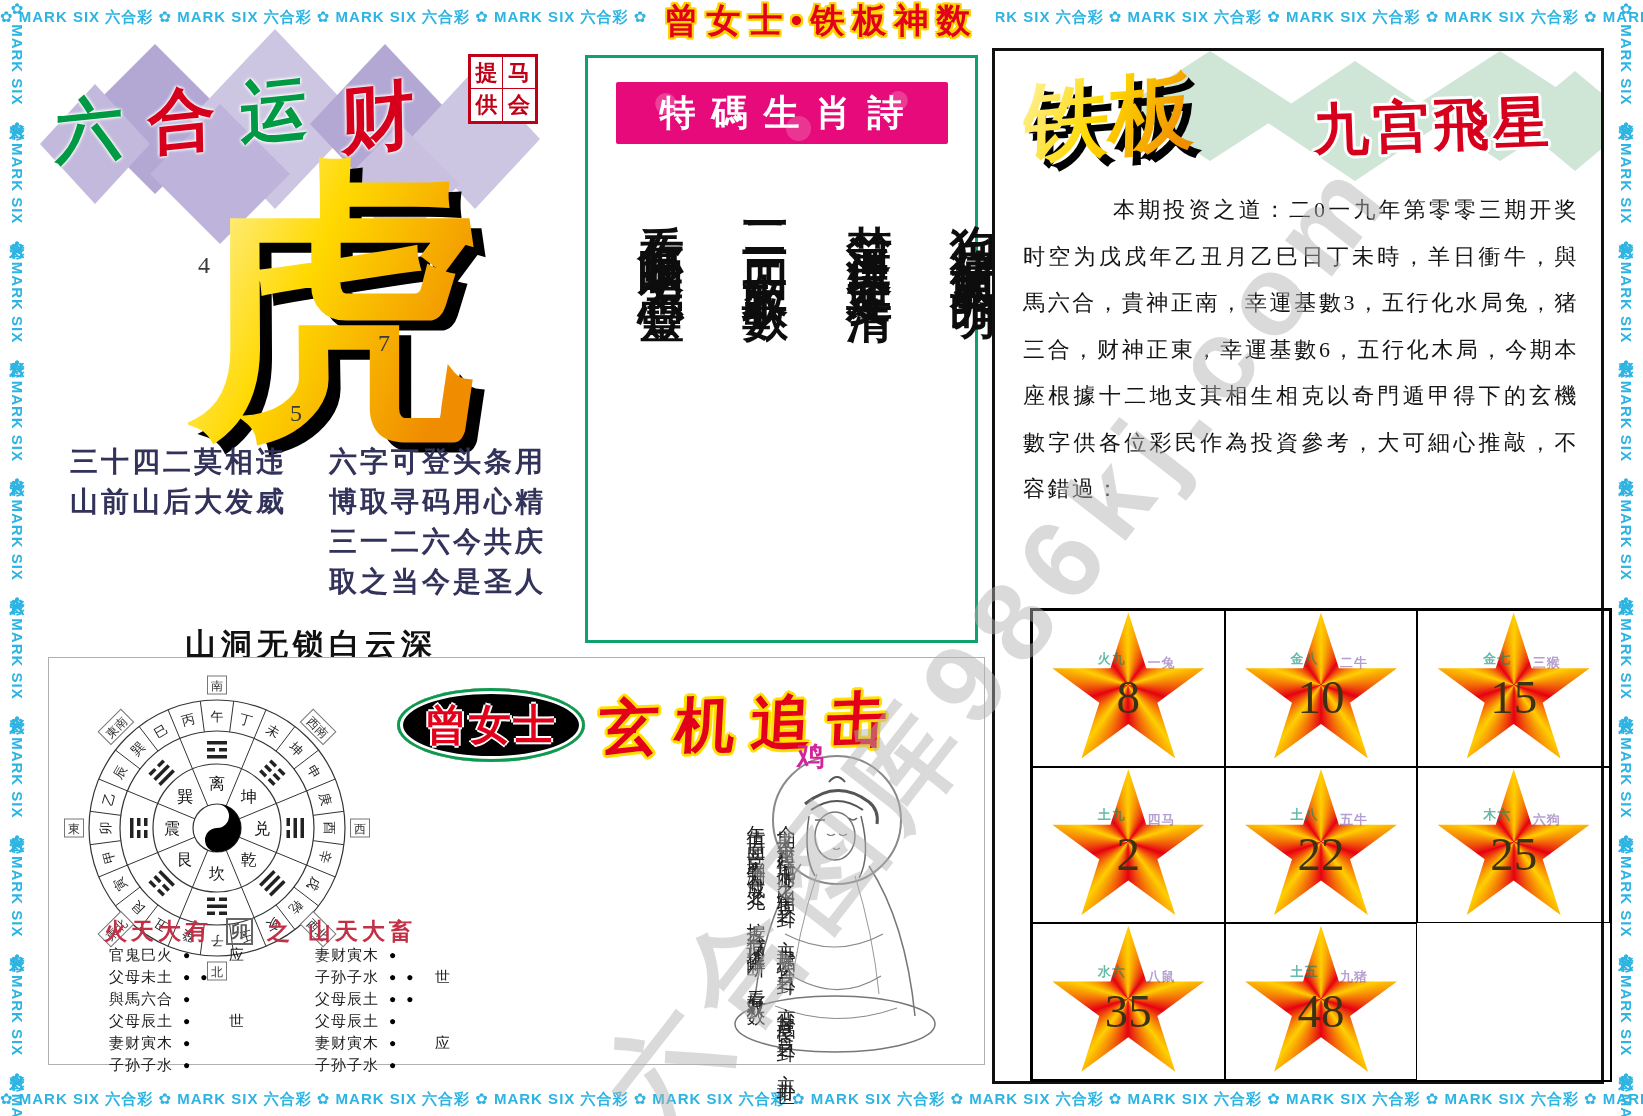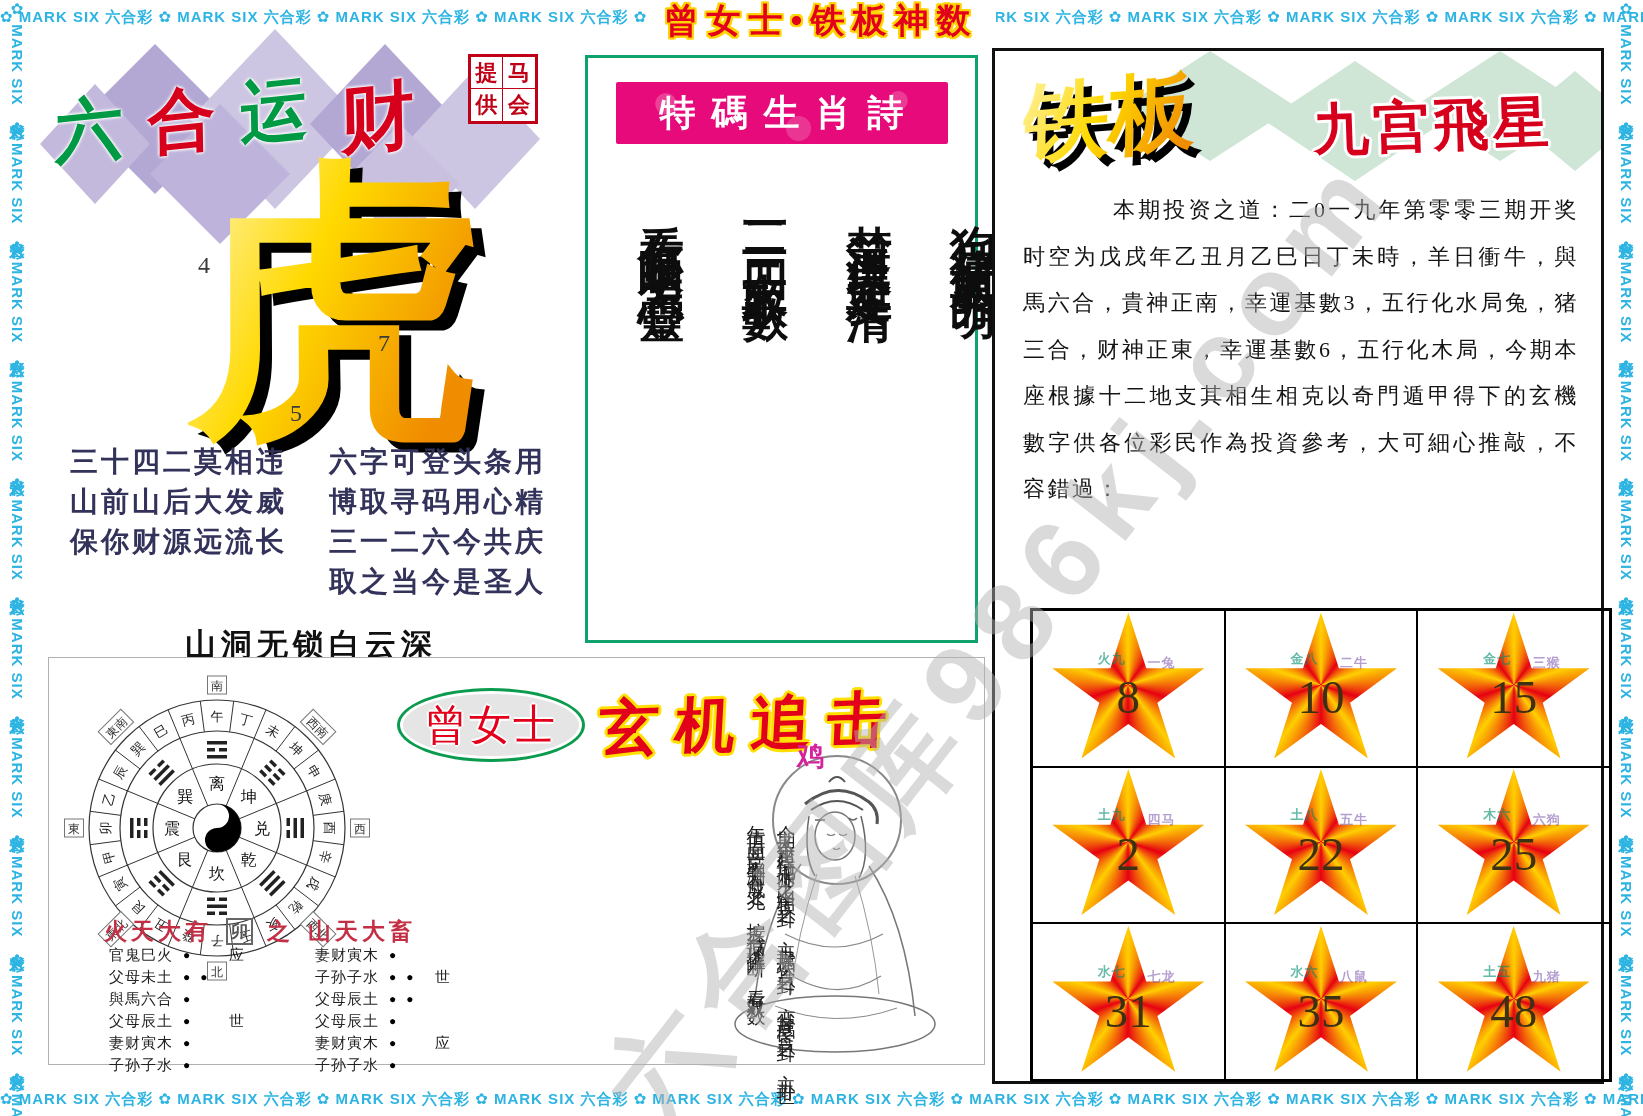--- a/index.html
+++ b/index.html
@@ -90,24 +90,24 @@
   #gua-box { border:2px solid #666; color:#555; font-size:17px; padding:0 3px; letter-spacing:0; }
   .hex-table { position:absolute; top:286px; z-index:3; }
   #hex-left  { left:36px; }
   #hex-right { left:242px; }
   .hexrow { display:flex; align-items:center; height:22px;margin-left:24px; }
   .hexlab { font-size:15px; color:#222; letter-spacing:1px; width:74px; }
   .hexdots { font-size:12px; color:#000; width:46px; letter-spacing:2px; }
   .hexmark { font-size:15px; color:#222; }
   #zeng-row { position:absolute; left:348px; top:26px; display:flex; align-items:center; z-index:3; }
   #zeng-badge {
-    width:188px; height:74px; background:#e5e5e5; border-radius:50%;
+    width:188px; height:74px; background:#000000; border-radius:50%;
     box-shadow:inset 0 0 0 3px #0a9b4e, inset 0 0 0 6px #ffffff;
     display:flex; align-items:center; justify-content:center;
-    color:#e3001b; font-size:42px; font-weight:normal; letter-spacing:2px;
+    color:#e3001b; font-size:42px; font-weight:bold; letter-spacing:2px;
     text-shadow:-2px 0 #fff,2px 0 #fff,0 -2px #fff,0 2px #fff;
   }
   #chase-title {
     margin-left:14px; font-size:60px; font-weight:bold; color:#e3001b; letter-spacing:16px;
     transform:rotate(-2deg) skewX(-5deg); white-space:nowrap;
     text-shadow:-3px 0 #ffe000,3px 0 #ffe000,0 -3px #ffe000,0 3px #ffe000,
                 -2px -2px #ffe000,2px 2px #ffe000,-2px 2px #ffe000,2px -2px #ffe000;
   }
   #vert-commentary {
     position:absolute; left:452px; top:152px; width:300px; height:270px;
@@ -202,21 +202,20 @@
       <span class="tiger-layer" id="tiger-shadow">虎</span>
       <span class="tiger-layer" id="tiger-gold">虎</span>
     </div>
     <span class="float-num" id="num-4">4</span>
     <span class="float-num" id="num-7">7</span>
     <span class="float-num" id="num-5">5</span>
     <div id="poems">
       <div class="poem-col">
         <div>三十四二莫相违</div>
         <div>山前山后大发威</div>
-        <div>保你财源远流长</div>
       </div>
       <div class="poem-col">
         <div>六字可登头条用</div>
         <div>博取寻码用心精</div>
         <div>三一二六今共庆</div>
         <div>取之当今是圣人</div>
       </div>
     </div>
     <div id="center-line">山洞无锁白云深</div>
   </div>
@@ -529,26 +528,20 @@
         <span class="star-num">22</span>
       </div>
       <div class="star-cell">
         <div class="star-shape"></div>
         <span class="star-lab tl">木六</span>
         <span class="star-lab tr">六狗</span>
         <span class="star-num">25</span>
       </div>
       <div class="star-cell">
         <div class="star-shape"></div>
-        <span class="star-lab tl">水七</span>
-        <span class="star-lab tr">七龙</span>
-        <span class="star-num">31</span>
-      </div>
-      <div class="star-cell">
-        <div class="star-shape"></div>
         <span class="star-lab tl">水六</span>
         <span class="star-lab tr">八鼠</span>
         <span class="star-num">35</span>
       </div>
       <div class="star-cell">
         <div class="star-shape"></div>
         <span class="star-lab tl">土五</span>
         <span class="star-lab tr">九猪</span>
         <span class="star-num">48</span>
       </div>

